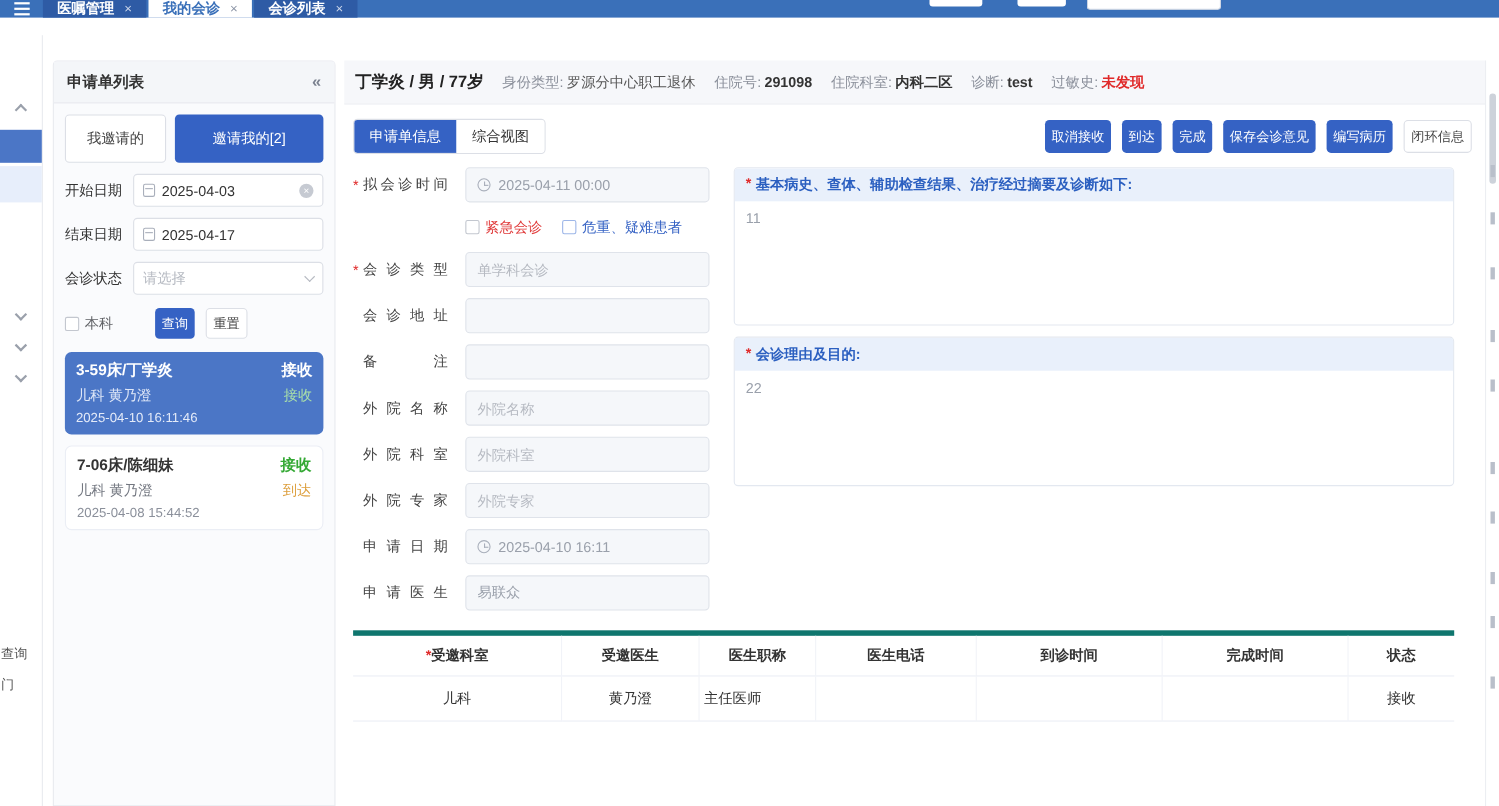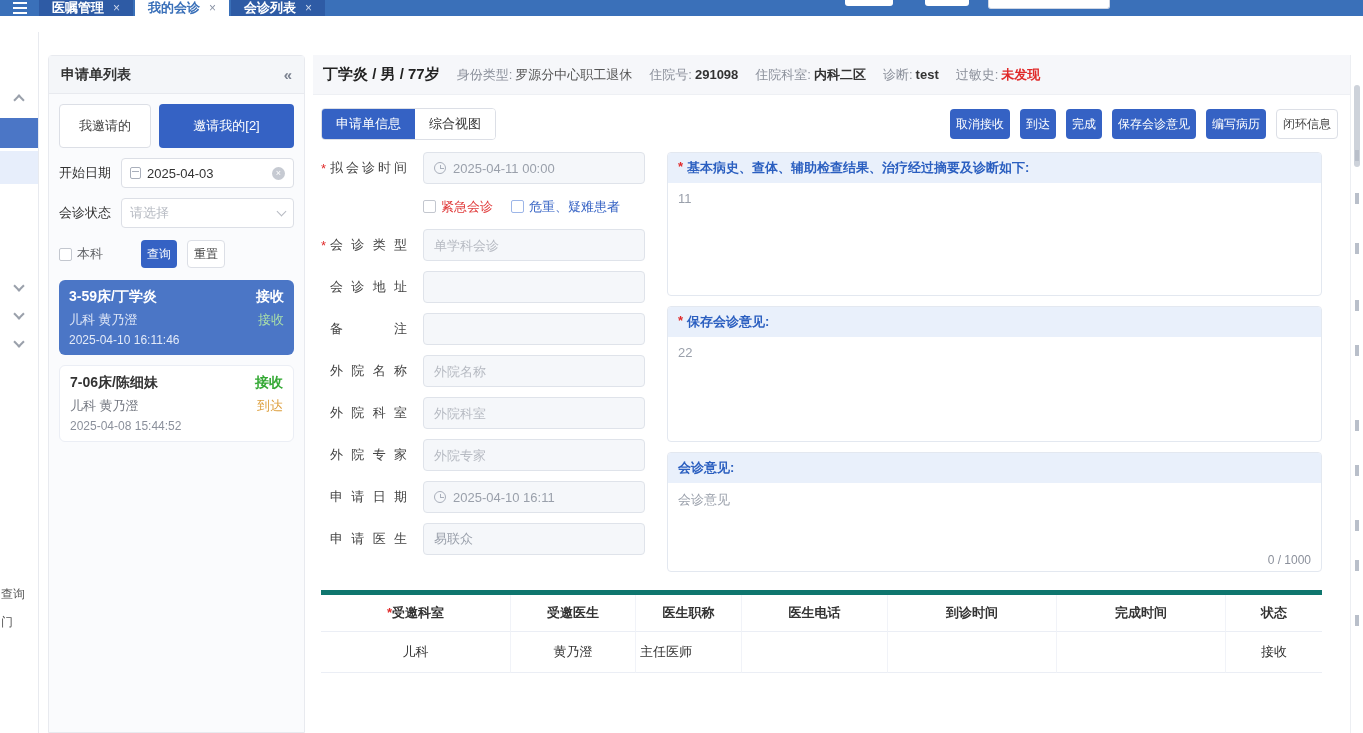--- a/index.html
+++ b/index.html
@@ -164,20 +164,27 @@
 
     <div class="frowL">
       <span class="f-label">开始日期</span>
       <div class="f-ctl">
         <span class="ico-cal"></span>
         <span class="val">2025-04-03</span>
         <span class="ico-clear"></span>
       </div>
     </div>
 
+    <div class="frowL">
+      <span class="f-label">结束日期</span>
+      <div class="f-ctl">
+        <span class="ico-cal"></span>
+        <span class="val">2025-04-17</span>
+      </div>
+    </div>
 
     <div class="frowL">
       <span class="f-label">会诊状态</span>
       <div class="f-ctl">
         <span class="ph">请选择</span>
         <span class="arr"></span>
       </div>
     </div>
 
     <div class="actrow">
@@ -366,34 +373,25 @@
         <div class="sec-h">
           <span class="req">*</span>
           <span>基本病史、查体、辅助检查结果、治疗经过摘要及诊断如下:</span>
         </div>
         <div class="sec-b h1">11</div>
       </div>
 
       <div class="sec">
         <div class="sec-h">
           <span class="req">*</span>
-          <span>保存会诊意见:</span>
+          <span>会诊理由及目的:</span>
         </div>
         <div class="sec-b h2">22</div>
       </div>
 
-      <div class="sec">
-        <div class="sec-h">
-          <span>会诊意见:</span>
-        </div>
-        <div class="sec-b h3">
-          <span>会诊意见</span>
-          <span class="counter">0 / 1000</span>
-        </div>
-      </div>
     </div>
   </div>
 
   <div class="gtable">
     <div class="grow">
       <div class="th"><span class="req">*</span><span>受邀科室</span></div>
       <div class="th">受邀医生</div>
       <div class="th">医生职称</div>
       <div class="th">医生电话</div>
       <div class="th">到诊时间</div>

